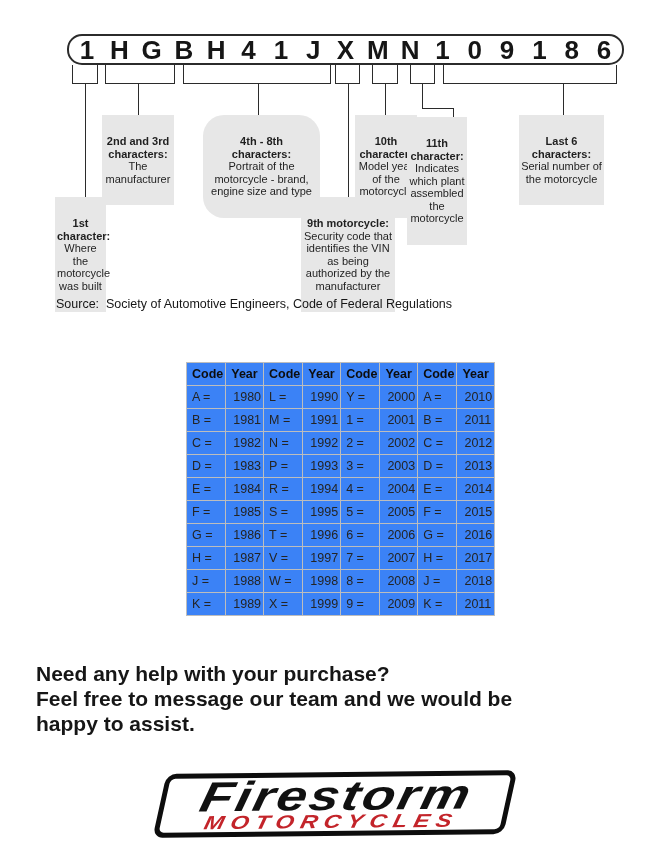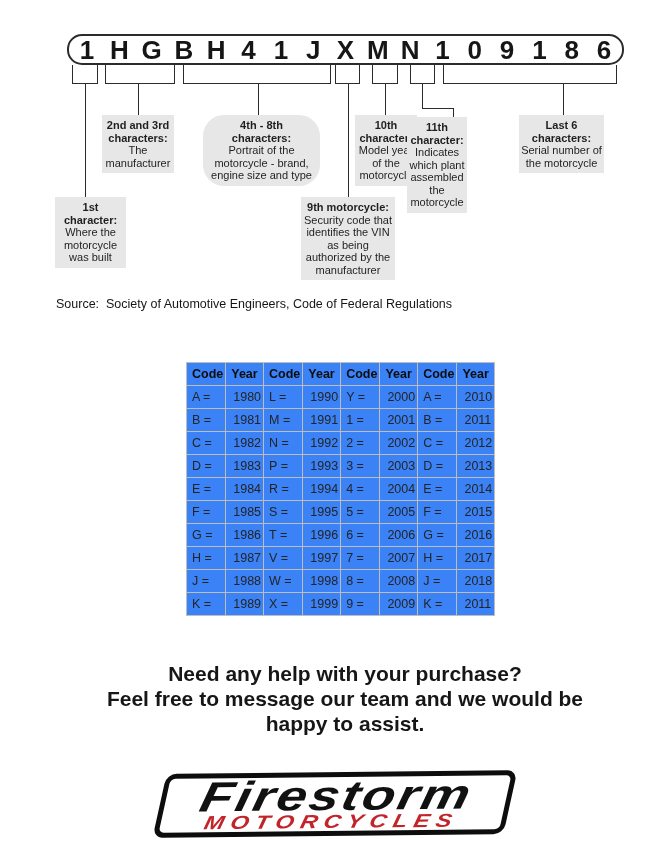--- a/index.html
+++ b/index.html
@@ -66,25 +66,25 @@
   .s7 { left: 563px; top: 84px; height: 31px; }
 
   
   .note {
     position: absolute;
     background: #e7e7e7;
     color: #1f1f1f;
     font-size: 11px;
     line-height: 12.5px;
     text-align: center;
-    padding: 4px 2px;
+    padding: 20px 2px;
   }
   .note .note-title { font-weight: bold; display: block; margin: 0 auto; }
   .note .note-desc  { display: block; }
-  .n1 { left: 55px;  top: 197px; width: 71px; }
+  .n1 { left: 55px;  top: 197px; width: 51px; }
   .n2 { left: 102px; top: 115px; width: 72px; }
   .n3 { left: 203px; top: 115px; width: 117px; border-radius: 21px; }
   .n4 { left: 301px; top: 197px; width: 94px; }
   .n5 { left: 355px; top: 115px; width: 62px; }
   .n6 { left: 407px; top: 117px; width: 60px; }
   .n7 { left: 519px; top: 115px; width: 85px; }
   .n3 .note-title { max-width: 72px; }
   .n7 .note-title { max-width: 66px; }
 
   .source-line {
@@ -113,21 +113,21 @@
     min-width: 28px;
   }
   .year-table th { font-weight: bold; color: #0d0d0d; }
   .year-table td.year-cell { padding-left: 7px; }
 
   
   .help-block {
     position: absolute;
     left: 0; top: 661px;
     width: 654px;
-    text-align: center;
+    text-align: left;
     font-weight: bold;
     font-size: 21px;
     line-height: 25px;
     color: #161616;
     padding-left: 36px;
   }
 
   
   .logo {
     position: absolute;

